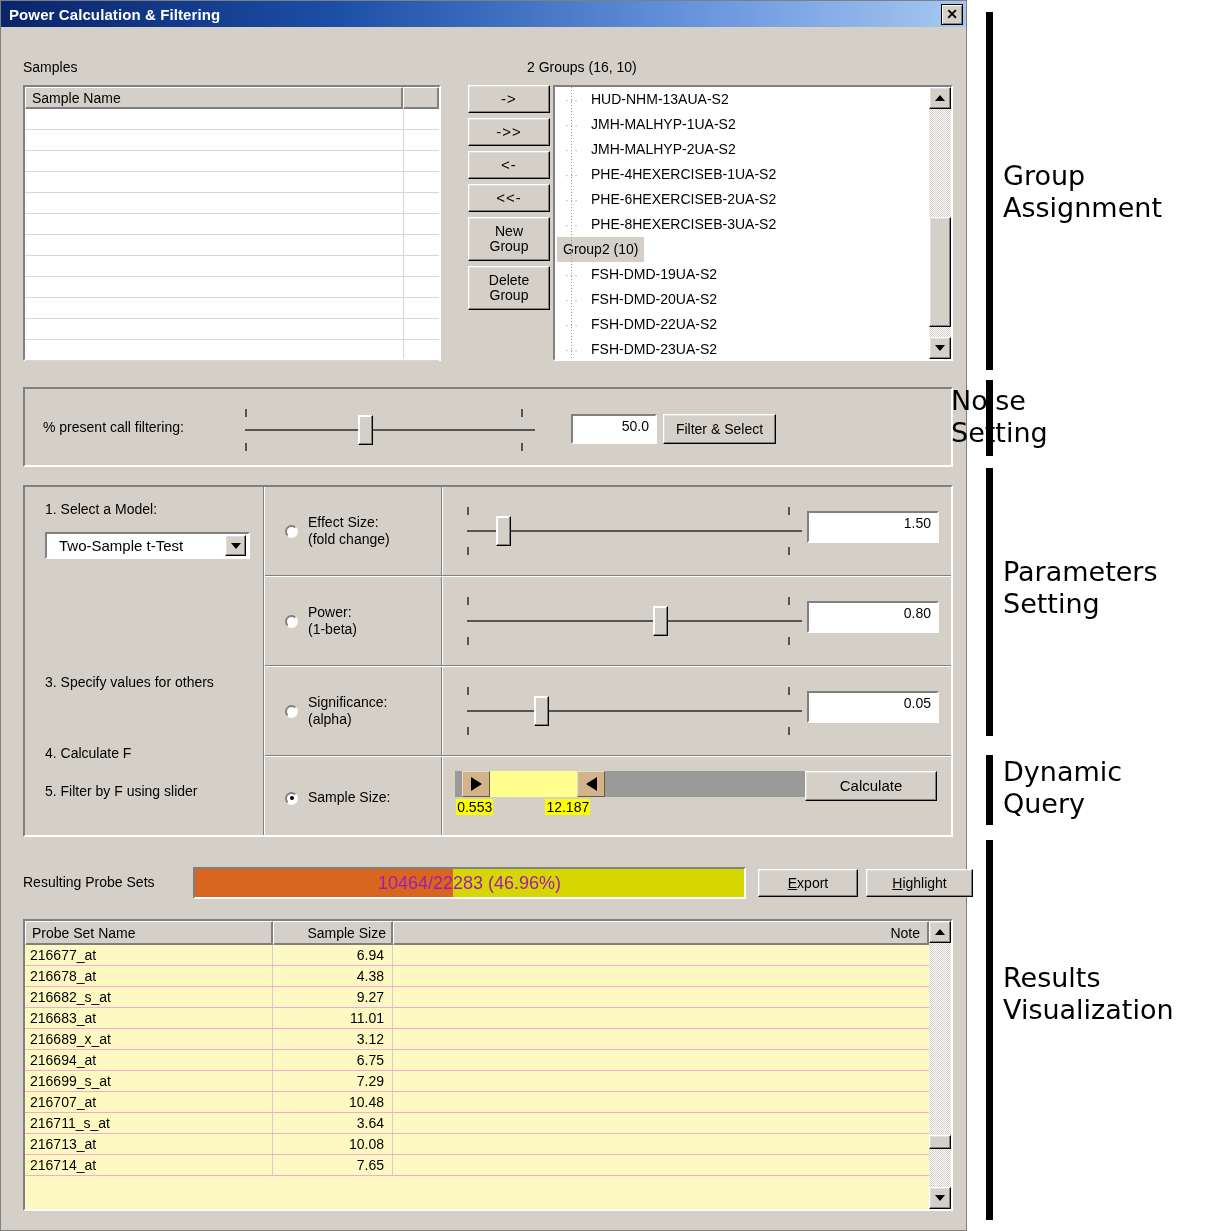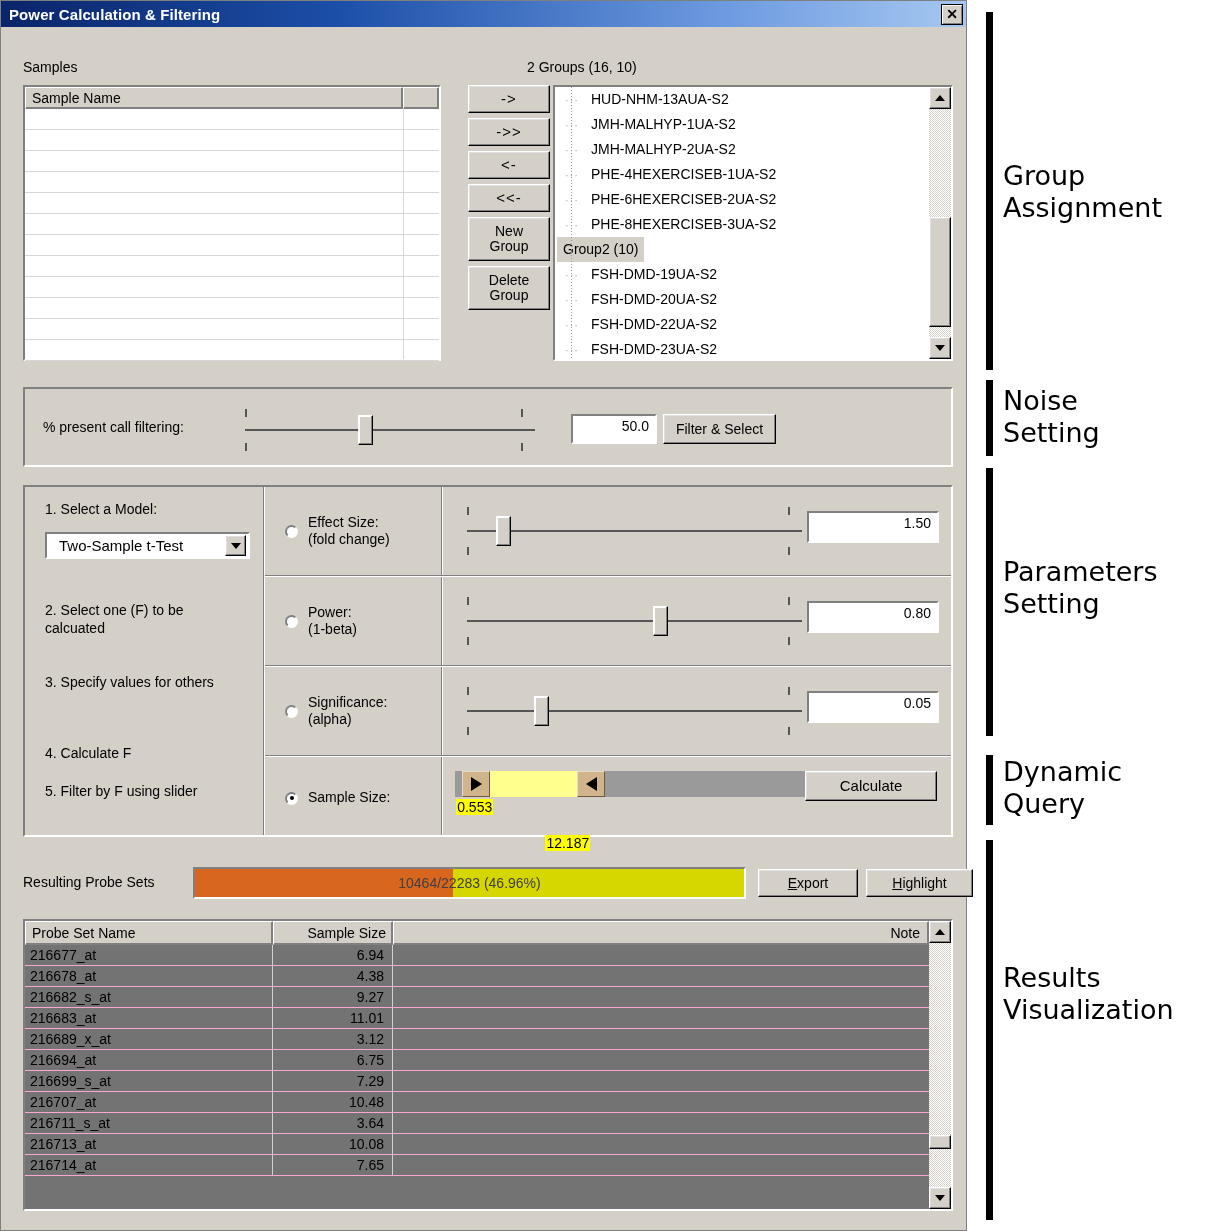--- a/index.html
+++ b/index.html
@@ -120,28 +120,28 @@
   #calc-btn{position:absolute;right:14px;top:14px;width:132px;height:30px;font-size:15px;margin-left:28px;}
 
   
   #res-row{position:absolute;left:22px;top:866px;width:930px;height:32px;}
   #res-lbl{position:absolute;left:0;top:7px;}
   #res-bar{position:absolute;left:170px;top:0;width:553px;height:32px;
            border:2px solid;border-color:#808080 #ffffff #ffffff #808080;box-sizing:border-box;
            background:#d6d600;overflow:hidden;}
   #res-fill{position:absolute;left:0;top:0;bottom:0;background:#d9661f;}
   #res-text{position:absolute;left:0;right:0;top:0;bottom:0;display:flex;align-items:center;
-            justify-content:center;font-size:14px;color:#404040;}
+            justify-content:center;font-size:18px;color:#a21caf;}
   #export-btn{position:absolute;left:735px;top:2px;width:100px;height:28px;font-size:14px;}
   #highlight-btn{position:absolute;left:843px;top:2px;width:107px;height:28px;font-size:14px;}
   .ul{text-decoration:underline;}
 
   
   #res-table{position:absolute;left:22px;top:918px;width:930px;height:292px;}
-  #rt-inner{position:relative;width:100%;height:100%;background:#737373;overflow:hidden;}
+  #rt-inner{position:relative;width:100%;height:100%;background:#fef9c3;overflow:hidden;}
   #rt-head{display:flex;height:24px;}
   #rt-head .th{height:24px;}
   .rt-row{display:flex;height:21px;border-bottom:1px solid #f9a8d4;box-sizing:border-box;font-size:14px;}
   .c-name{width:248px;padding-left:5px;box-sizing:border-box;border-right:1px solid #d0d0d0;display:flex;align-items:center;}
   .c-size{width:120px;padding-right:8px;box-sizing:border-box;border-right:1px solid #d0d0d0;
           display:flex;align-items:center;justify-content:flex-end;}
   .c-note{flex:1;box-sizing:border-box;display:flex;align-items:center;}
 
   
   .ann-bar{position:absolute;width:7px;background:#000;}
@@ -254,21 +254,20 @@
         <div id="left-col">
           <div class="lbl" style="left:20px;top:14px;">1. Select a Model:</div>
 
           <div id="model-select">
             <span class="sel-text">Two-Sample t-Test</span>
             <span class="sel-arrow">
                 <span class="tri down"></span>
               </span>
           </div>
 
-          <div class="lbl" style="left:20px;top:115px;width:200px;">2. Select one (F) to be calcuated</div>
           <div class="lbl" style="left:20px;top:187px;width:200px;">3. Specify values for others</div>
           <div class="lbl" style="left:20px;top:258px;width:210px;">4. Calculate F</div>
           <div class="lbl" style="left:20px;top:296px;width:230px;">5. Filter by F using slider</div>
         </div>
 
         <div class="vsep" style="left:238px;"></div>
         <div class="vsep" style="left:416px;"></div>
 
         <div class="param-row" style="top:0px;height:88px;">
           <div class="radio-cell">
@@ -345,21 +344,21 @@
             <div id="dq-bar">
               <div id="dq-range" style="left: 7.2px; width: 143.2px;"></div>
               <div class="dq-handle" id="dq-lo" style="left: 7.2px;">
                   <span class="tri-r"></span>
                 </div>
               <div class="dq-handle" id="dq-hi" style="left: 122.4px;">
                   <span class="tri-l"></span>
                 </div>
             </div>
             <div class="dq-val" id="dq-lo-val" style="left: 11.2px;">0.553</div>
-            <div class="dq-val" id="dq-hi-val" style="left: 100.4px; margin-top: 36px;">12.187</div>
+            <div class="dq-val" id="dq-hi-val" style="left: 100.4px;">12.187</div>
             <div class="btn" id="calc-btn">Calculate</div>
           </div>
         </div>
 
       </div>
     </div>
 
     <div id="res-row">
       <div id="res-lbl" class="lbl">Resulting Probe Sets</div>
       <div id="res-bar" style="background: rgb(214, 214, 0);">
@@ -456,21 +455,21 @@
 
   </div>
 
   <div class="ann-bar" style="left:986px;top:12px;height:358px;"></div>
   <div class="ann-txt" style="left:1003px;top:160px;">
     <div>Group</div>
     <div>Assignment</div>
   </div>
 
   <div class="ann-bar" style="left:986px;top:380px;height:76px;"></div>
-  <div class="ann-txt" style="left:1003px;top:385px;">
+  <div class="ann-txt" style="left:951px;top:385px;">
     <div>Noise</div>
     <div>Setting</div>
   </div>
 
   <div class="ann-bar" style="left:986px;top:468px;height:268px;"></div>
   <div class="ann-txt" style="left:1003px;top:556px;">
     <div>Parameters</div>
     <div>Setting</div>
   </div>
 

